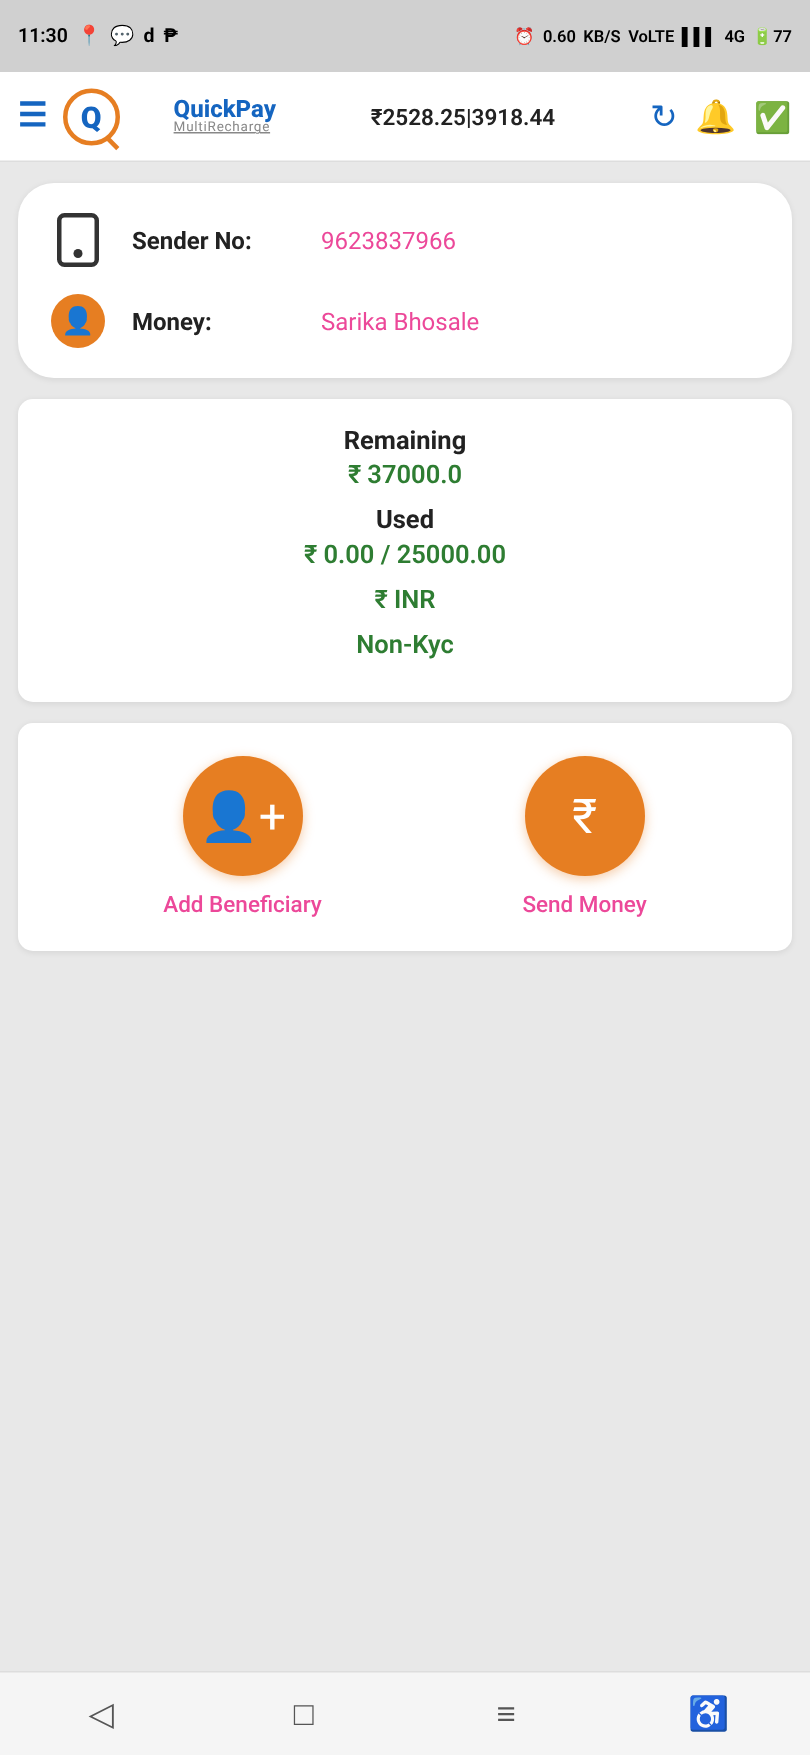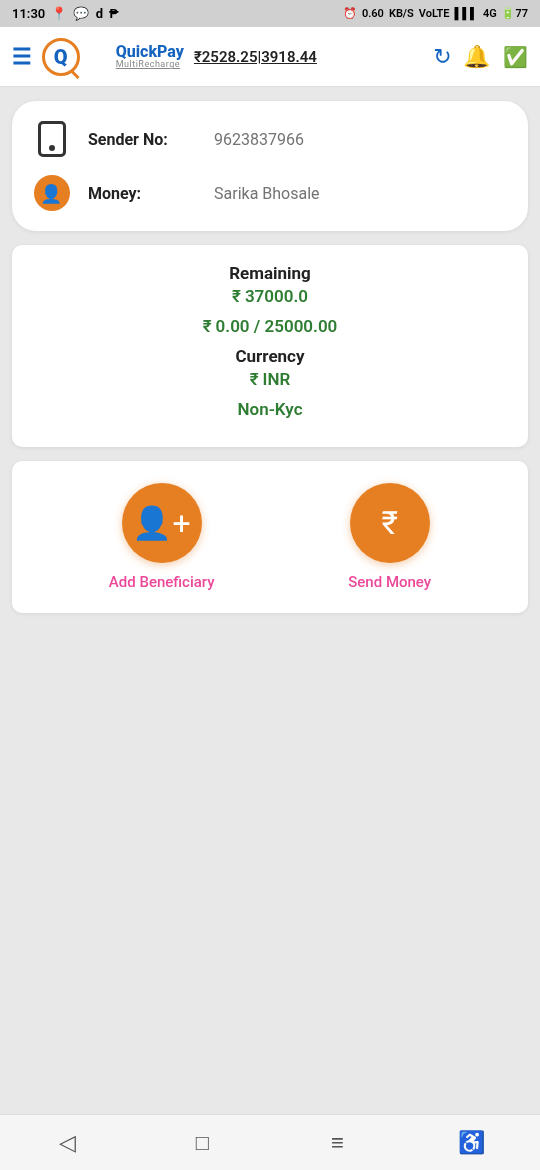--- a/index.html
+++ b/index.html
@@ -9,21 +9,21 @@
       min-height: 1170px;
       font-family: 'Roboto', Arial, sans-serif;
       background: #e8e8e8;
       display: flex;
       flex-direction: column;
     }
 
     
     .status-bar {
       background: #d0d0d0;
-      height: 27px;
+      height: 48px;
       display: flex;
       align-items: center;
       justify-content: space-between;
       padding: 0 12px;
       font-size: 13px;
       font-weight: 600;
     }
     .status-left { display: flex; align-items: center; gap: 6px; }
     .status-right { display: flex; align-items: center; gap: 5px; font-size: 11px; }
 
@@ -57,25 +57,24 @@
     .logo-q-inner {
       color: #1565C0;
       font-size: 20px;
       font-weight: 900;
     }
     .logo-text { line-height: 1.1; margin-left: 32px; }
     .logo-title { color: #1565C0; font-size: 16px; font-weight: 800; }
     .logo-sub { color: #888; font-size: 9px; letter-spacing: 0.5px; text-decoration: underline; }
     .toolbar-balance {
       flex: 1;
-      text-align: left;
+      text-align: center;
       font-size: 15px;
       font-weight: 600;
       color: #222;
-      text-decoration: underline;
     }
     .toolbar-actions { display: flex; align-items: center; gap: 12px; }
     .toolbar-icon { font-size: 22px; cursor: pointer; }
     .icon-refresh { color: #1565C0; }
     .icon-bell { color: #555; }
     .icon-verified { color: #1565C0; font-size: 20px; }
 
     
     .main-content {
       flex: 1;
@@ -133,21 +132,21 @@
       color: white; font-size: 18px;
     }
     .sender-label {
       font-size: 16px;
       font-weight: 700;
       color: #222;
       min-width: 110px;
     }
     .sender-value {
       font-size: 16px;
-      color: #737373;
+      color: #ec4899;
     }
 
     
     .stats-card {
       text-align: center;
     }
     .stats-section {
       margin-bottom: 10px;
     }
     .stats-heading {
@@ -273,27 +272,27 @@
 
   <div class="card stats-card">
     <div class="stats-section">
       <div class="stats-heading">Remaining</div>
       <div class="stats-value">
         <span>₹</span>
         <span> 37000.0</span>
       </div>
     </div>
     <div class="stats-section">
+      <div class="stats-heading">Used</div>
       <div class="stats-value">
         <span>₹</span>
         <span> 0.00 / 25000.00</span>
       </div>
     </div>
     <div class="stats-section">
-      <div class="stats-heading">Currency</div>
       <div class="stats-value">
         <span>₹</span>
         <span>INR</span>
       </div>
     </div>
     <div class="stats-section">
       <div class="stats-value">Non-Kyc</div>
     </div>
   </div>
 

